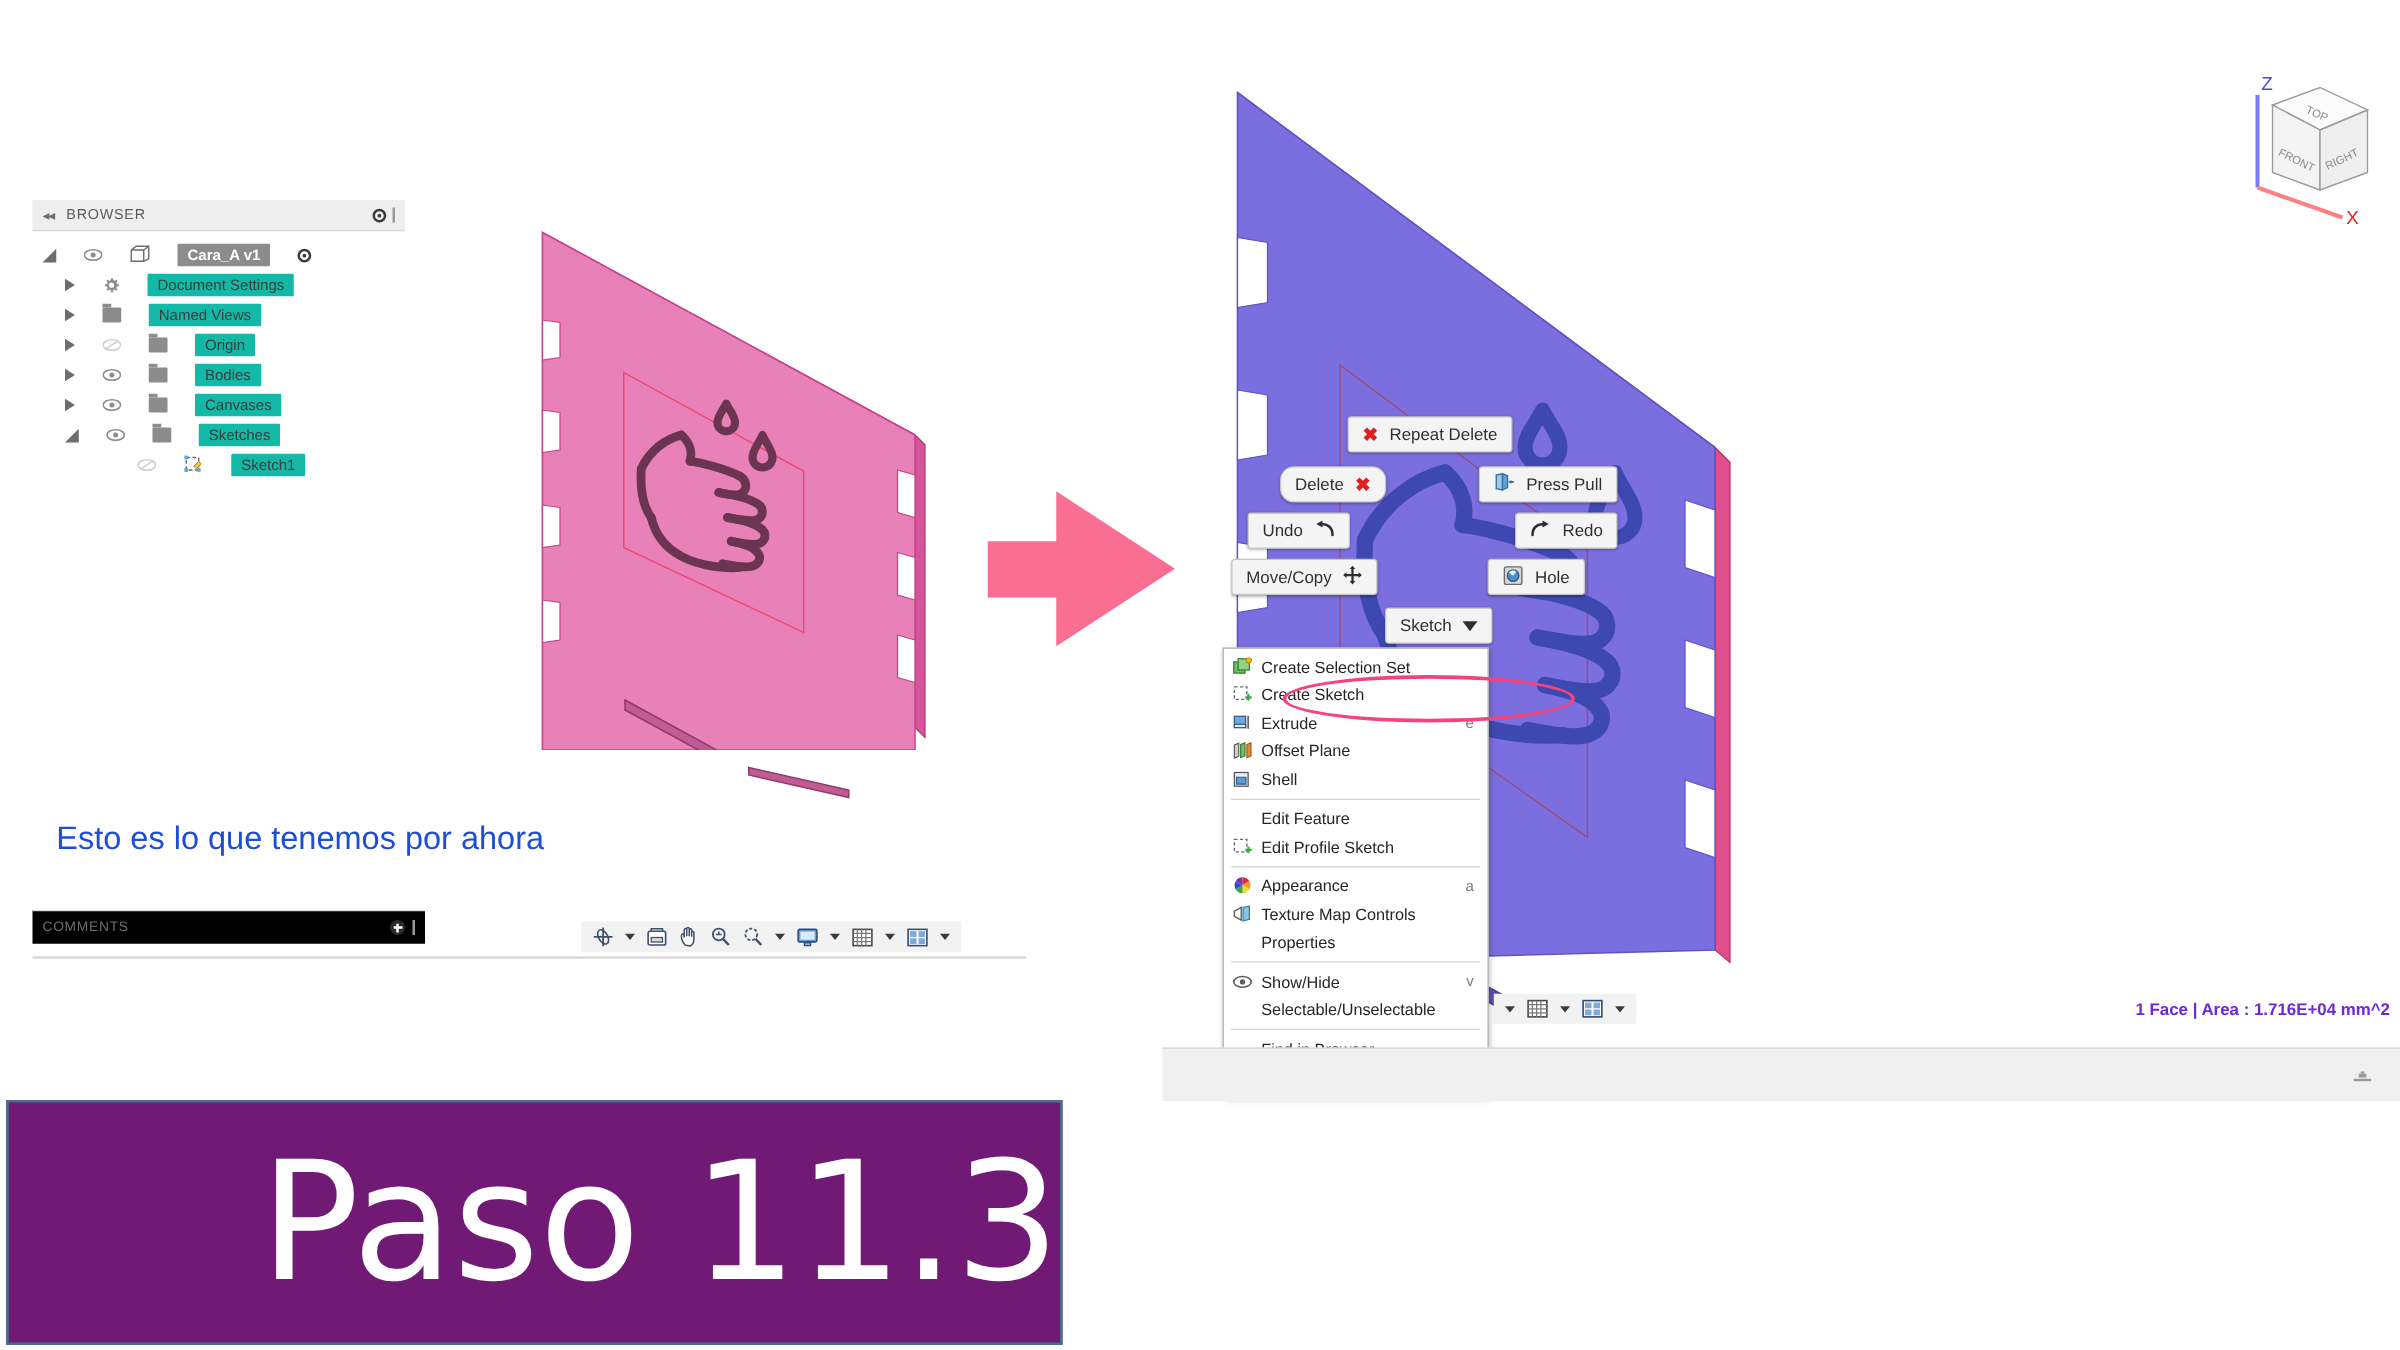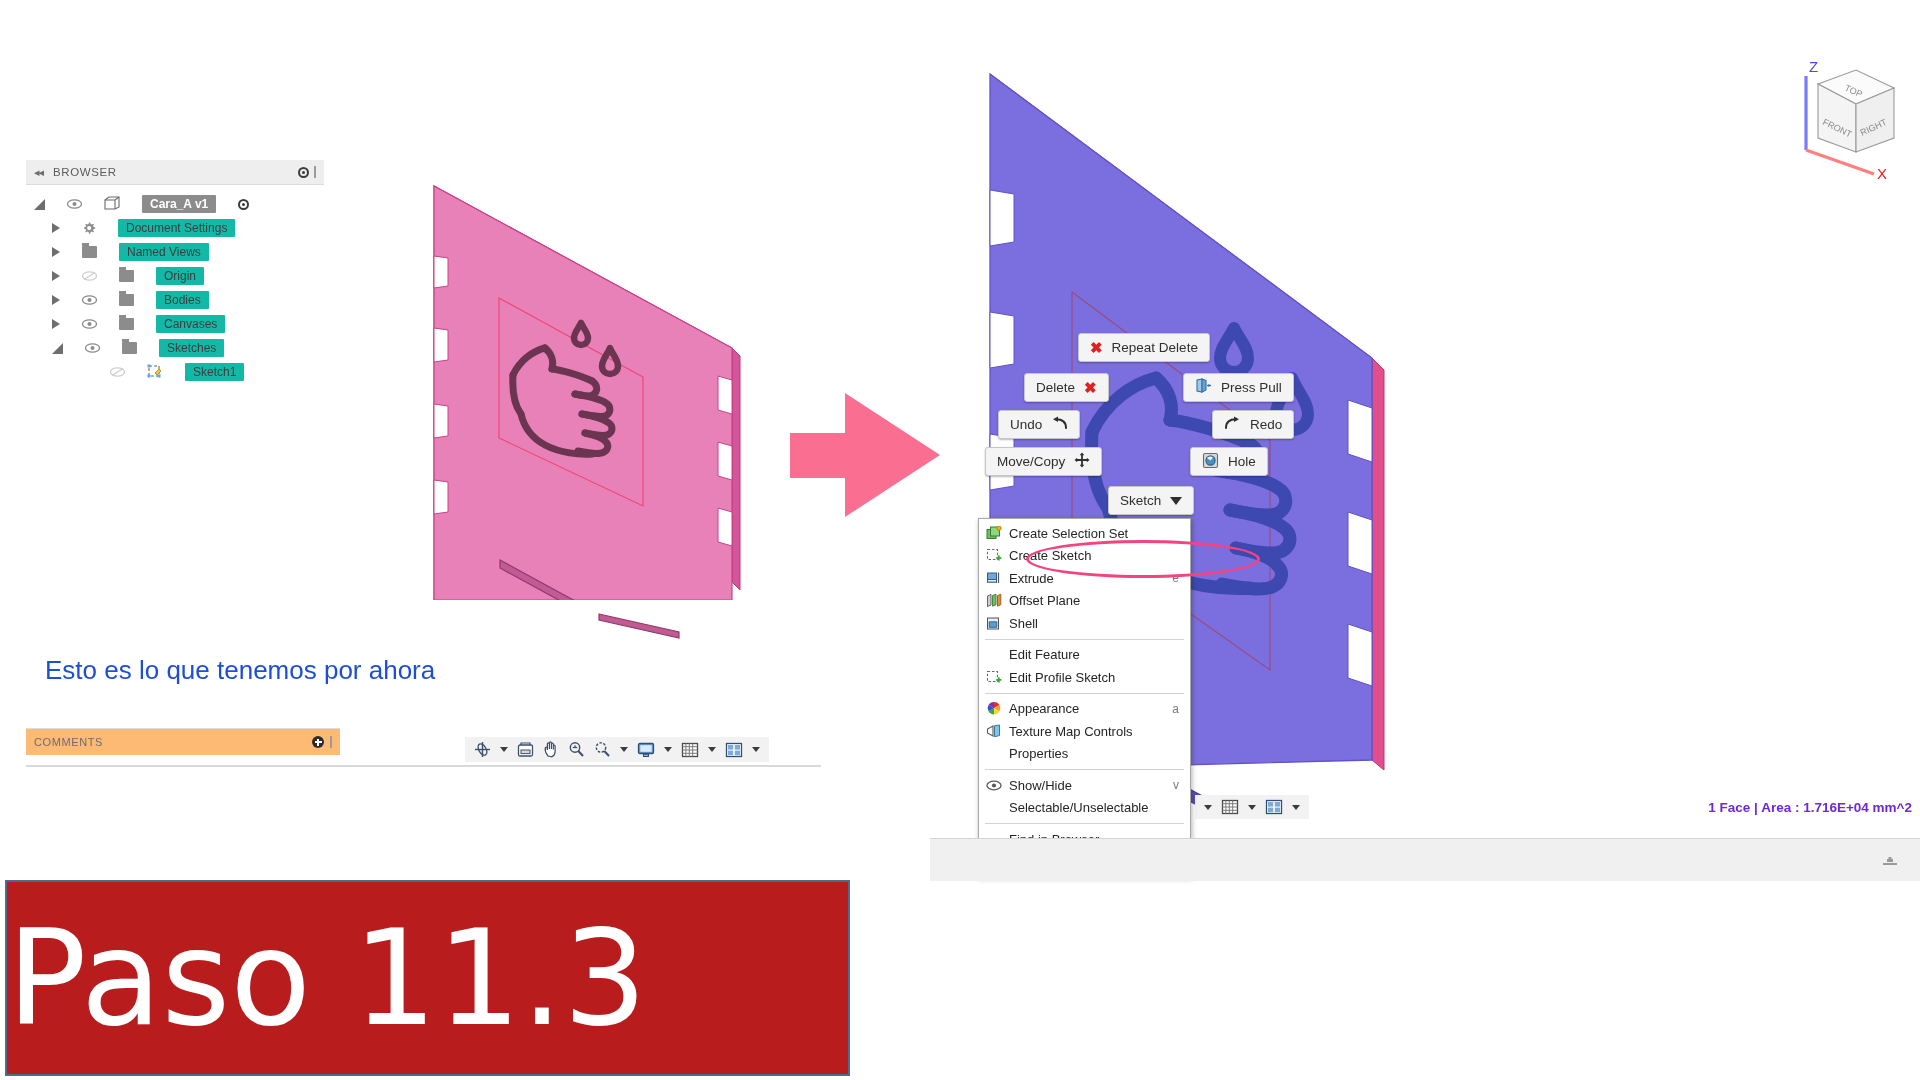--- a/index.html
+++ b/index.html
@@ -31,44 +31,44 @@
        border-bottom:5px solid transparent;}
   .tri-open{width:0;height:0;border-bottom:11px solid #6e6e6e;border-left:11px solid transparent;}
   .eye{width:15px;height:10px;position:relative;}
   .eye svg{display:block;}
   .folder{width:15px;height:12px;background:#8c8c8c;border-radius:1px;position:relative;}
   .folder:before{content:"";position:absolute;top:-3px;left:0;width:7px;height:3px;background:#8c8c8c;}
   .gear{width:14px;height:14px;color:#8c8c8c;}
   .ind0{margin-left:8px;} .ind1{margin-left:26px;} .ind3{margin-left:62px;}
 
   
-  #comments-bar{left:26px;top:728px;width:298px;height:26px;background:#fdba74;
+  #comments-bar{left:26px;top:728px;width:298px;height:26px;background:#000000;
      border-top:1px solid #dcdcdc;display:flex;align-items:center;padding:0 8px;}
   #comments-label{font-size:11px;color:#6d6d6d;letter-spacing:.6px;}
   .plus-circ{width:12px;height:12px;border-radius:50%;background:#2b2b2b;position:relative;}
   .plus-circ:before,.plus-circ:after{content:"";position:absolute;background:#fff;}
   .plus-circ:before{left:2.5px;top:5px;width:7px;height:2px;}
   .plus-circ:after{top:2.5px;left:5px;height:7px;width:2px;}
   #left-hr{left:26px;top:765px;width:795px;height:2px;background:#d9d9d9;}
 
   
   .navbar{display:flex;align-items:center;gap:9px;background:#f2f2f2;padding:4px 9px;}
   .ni{color:#4a4a4a;display:flex;align-items:center;}
   .caret{width:0;height:0;border-left:4px solid transparent;border-right:4px solid transparent;
      border-top:5px solid #3b3b3b;}
   #nav-left{left:465px;top:737px;}
   #nav-right{left:1195px;top:795px;}
 
   
   #caption-esto{left:45px;top:655px;font-size:26px;color:#1d4ed8;}
 
   
-  #paso-banner{left:5px;top:880px;width:845px;height:196px;background:#b91c1c;
+  #paso-banner{left:5px;top:880px;width:845px;height:196px;background:#701a75;
      border:2px solid #4a6d8c;box-sizing:border-box;display:flex;align-items:center;
-     justify-content:flex-start;}
+     justify-content:flex-end;}
   #paso-text{color:#ffffff;font-size:132px;line-height:1;font-family:"DejaVu Sans",sans-serif;}
 
   
   #big-arrow{left:790px;top:388px;width:160px;height:135px;}
 
   
   .mmbtn{position:absolute;background:#f4f4f4;border:1px solid #c6c6c6;border-radius:3px;
      box-shadow:0 1px 2px rgba(0,0,0,.28);height:27px;display:flex;align-items:center;
      gap:9px;padding:0 11px;font-size:13.5px;color:#2f2f2f;white-space:nowrap;}
   .xred{color:#e02020;font-weight:bold;font-size:15px;}
@@ -429,21 +429,21 @@
       </svg>
   </span>
   <span class="caret"></span>
 </div>
 
 <div class="mmbtn" style="left:1078px;top:333px;">
   <span class="xred">✖</span>
   <span>Repeat Delete</span>
 </div>
 
-<div class="mmbtn" style="left:1024px;top:373px;">
+<div class="mmbtn" style="left:1024px;top:373px;border-radius:11px;">
   <span>Delete</span>
   <span class="xred">✖</span>
 </div>
 
 <div class="mmbtn" style="left:1183px;top:373px;">
   <span>
     <svg width="17" height="16" viewBox="0 0 17 16">
         <path d="M2,2 L7,1 L7,14 L2,13 Z" fill="#9cc9ec" stroke="#3a6f9e" stroke-width="1.1"></path>
         <path d="M7,1 L11,2.5 L11,12 L7,14 Z" fill="#5ea6da" stroke="#3a6f9e" stroke-width="1.1"></path>
         <line x1="12" y1="7.5" x2="16" y2="7.5" stroke="#3a6f9e" stroke-width="1.3"></line>

